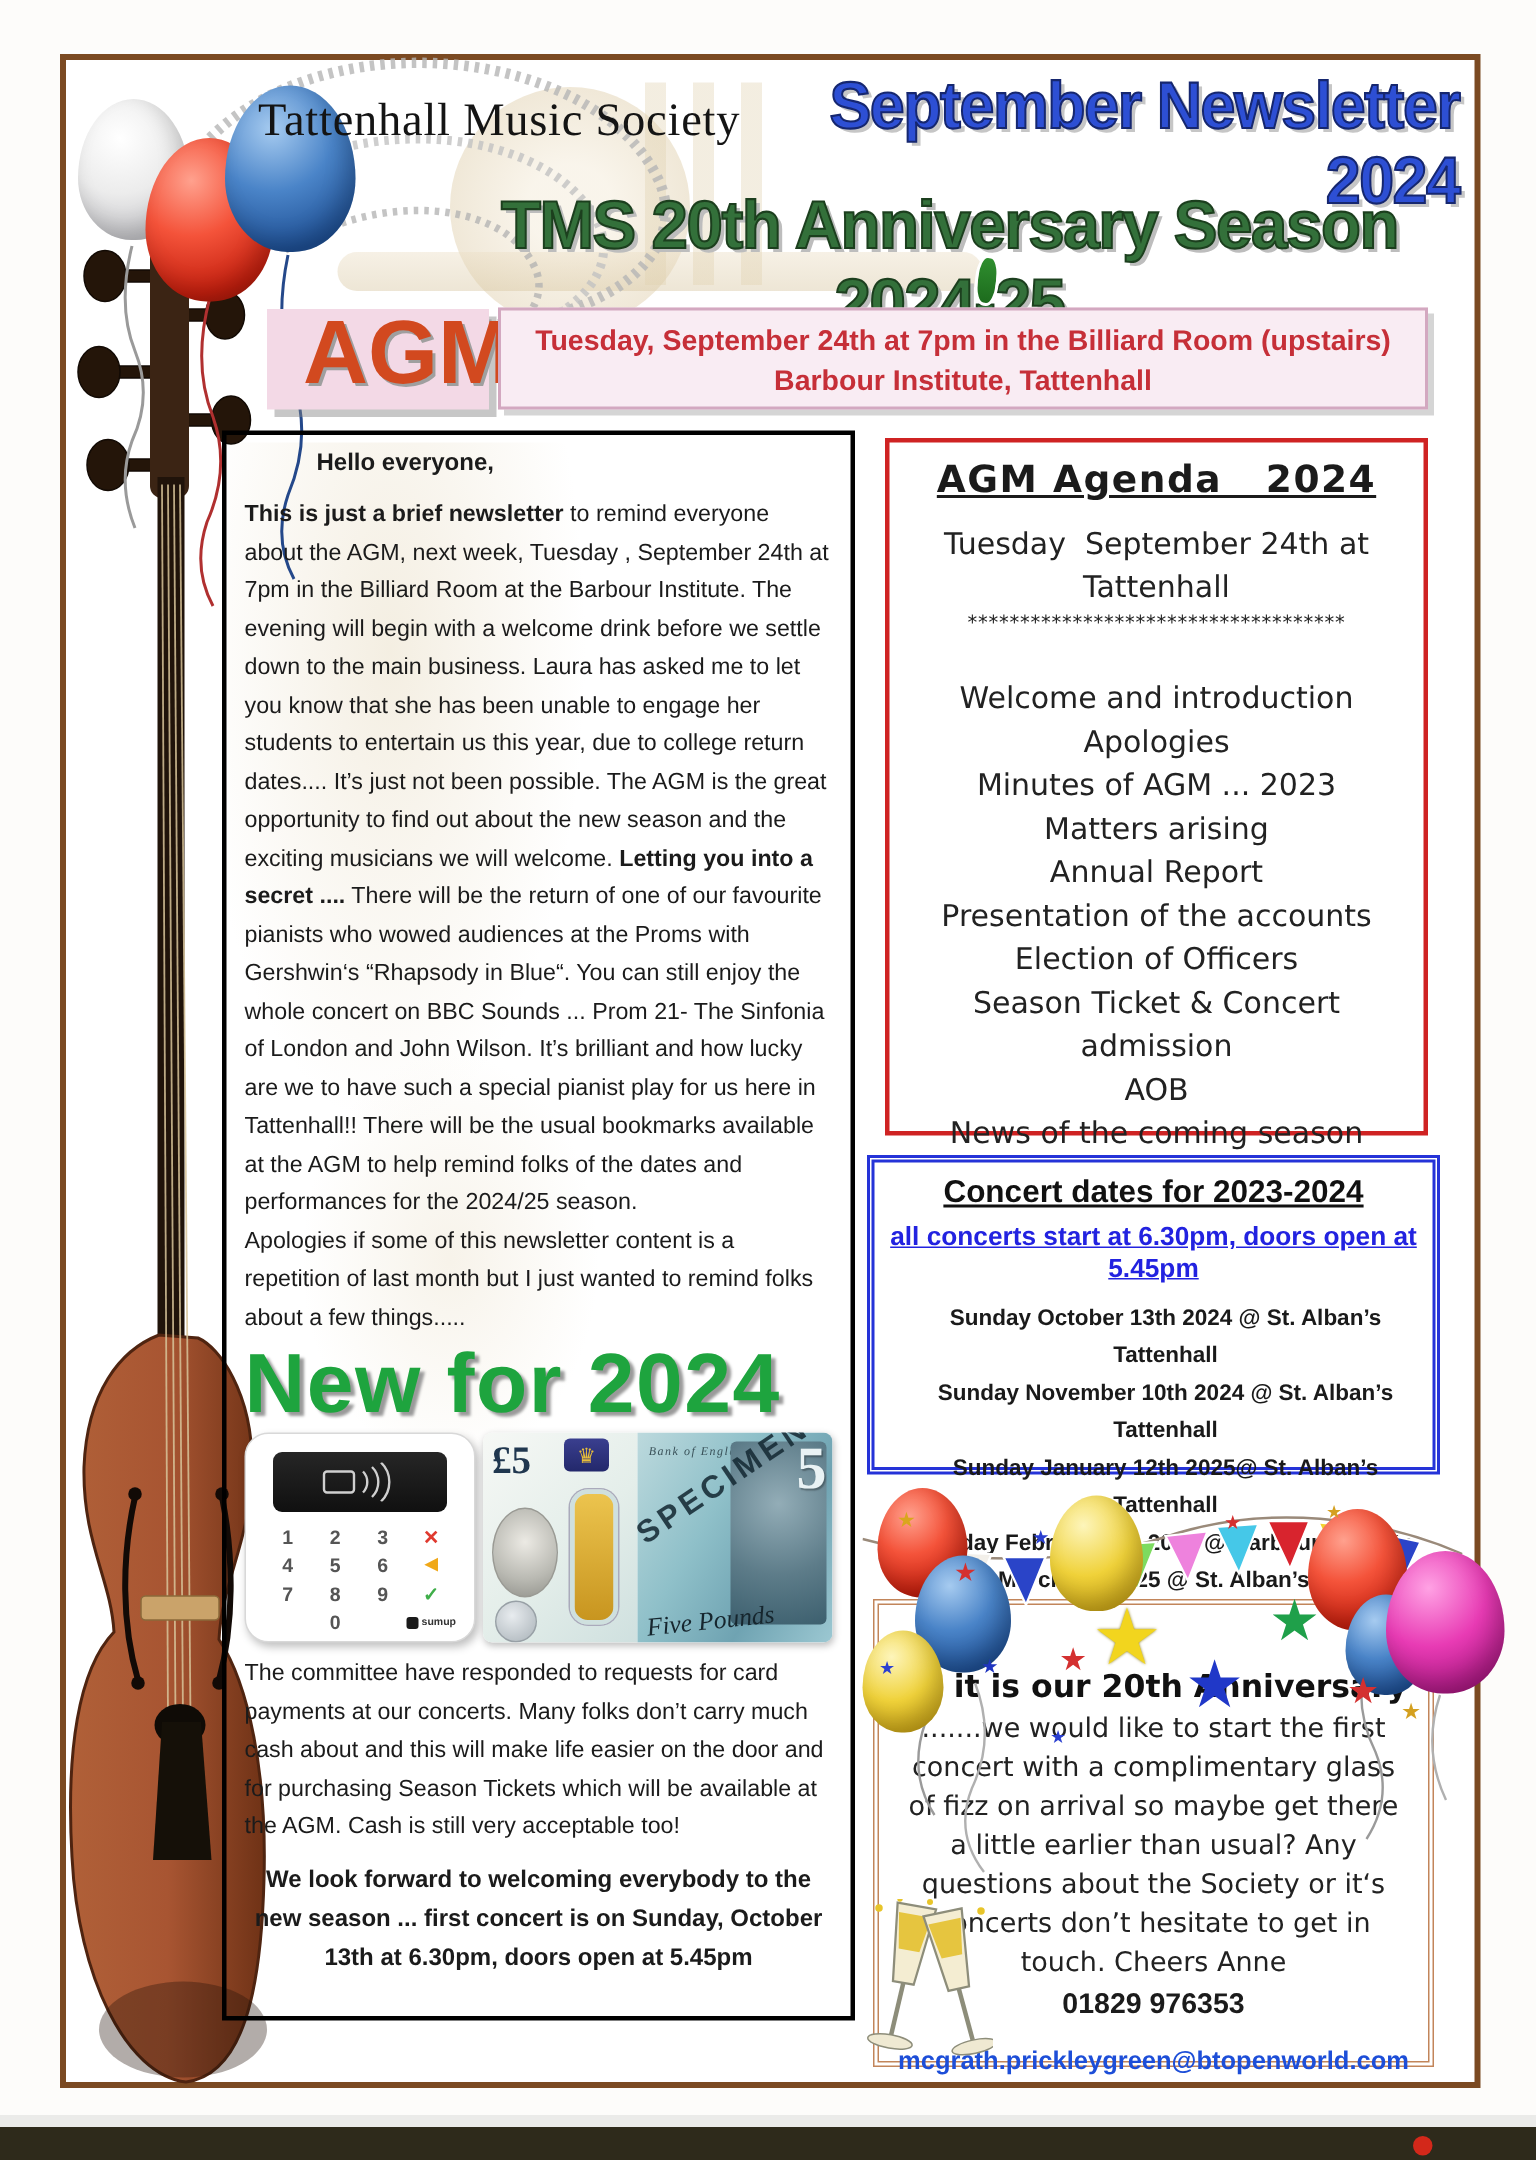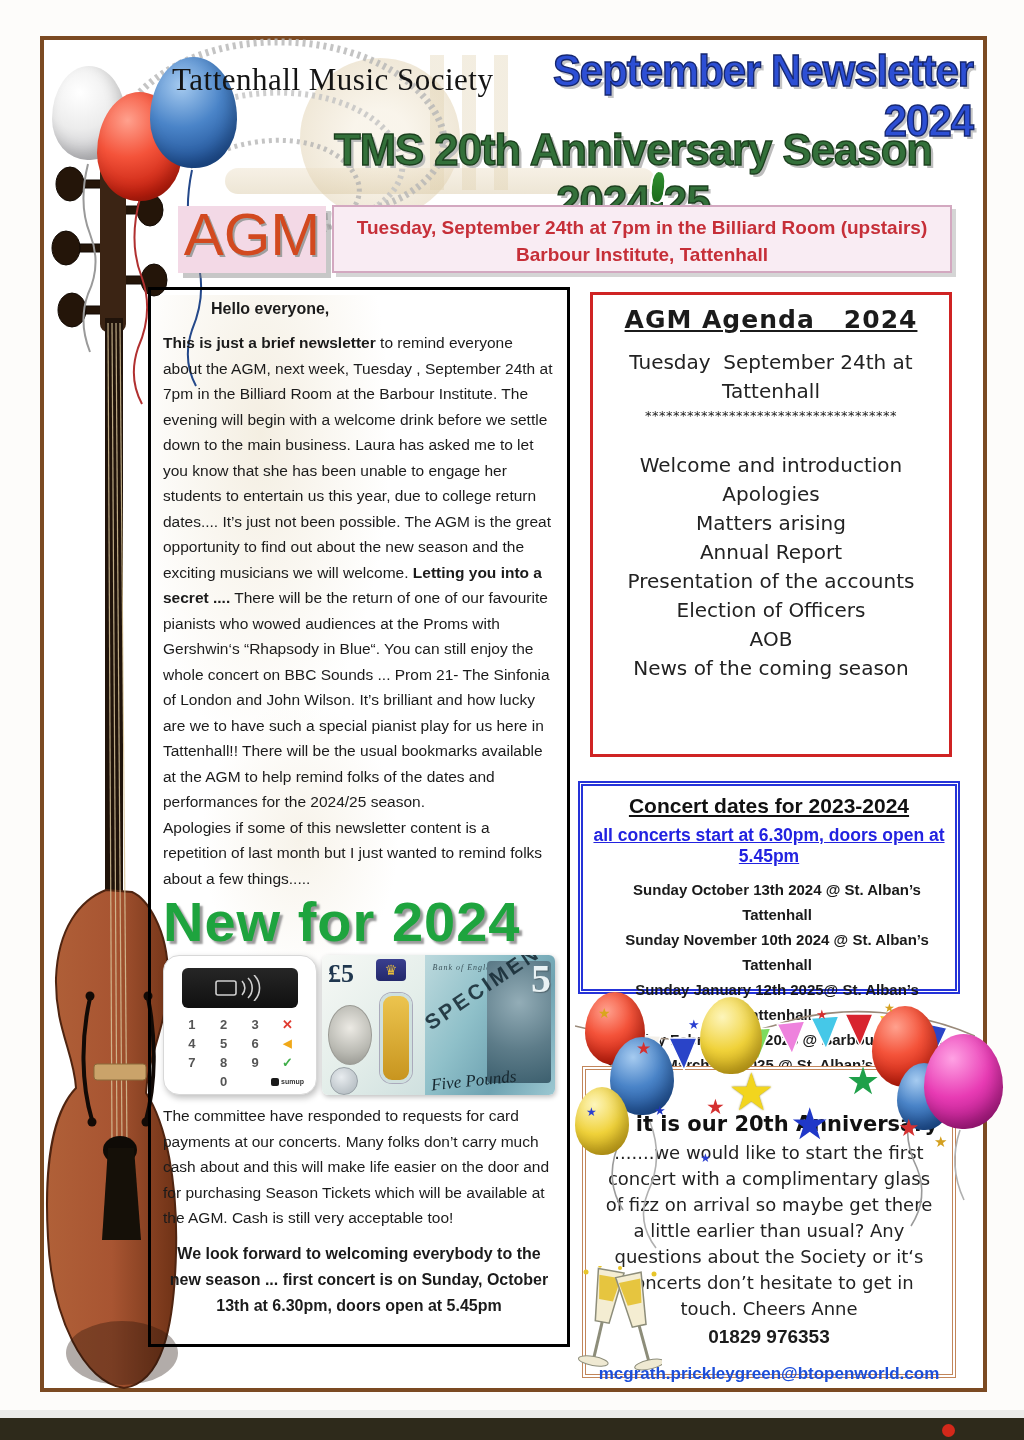--- a/index.html
+++ b/index.html
@@ -66,21 +66,21 @@
   .season-title{position:absolute;left:292px;top:124px;width:682px;text-align:center;
         font-size:45px;font-weight:800;color:#33703a;letter-spacing:-1px;
         -webkit-text-stroke:1.4px #1c3f1e;text-shadow:3px 3px 0 #bdbdbd;transform:scaleX(.97);}
   .green-mark{position:absolute;left:650px;top:170px;width:12px;height:30px;border-radius:45%;
         background:linear-gradient(#2f8f2f,#1d6b1d);border:2px solid #fff;transform:rotate(6deg);}
 
   
   .agm-back{position:absolute;left:178px;top:206px;width:148px;height:67px;background:#f3d9e6;
         box-shadow:5px 5px 0 rgba(130,130,130,.45);}
   .agm-label{position:absolute;left:178px;top:200px;width:148px;text-align:center;
-        font-size:60px;font-weight:400;color:#d2491f;text-shadow:2px 2px 0 #9f9f9f;line-height:70px;}
+        font-size:60px;font-weight:700;color:#d2491f;text-shadow:2px 2px 0 #9f9f9f;line-height:70px;padding-left:20px;}
   .agm-banner{position:absolute;left:332px;top:205px;width:620px;height:68px;box-sizing:border-box;
         background:#f9ecf3;border:2px solid #d3a8c0;box-shadow:4px 4px 0 rgba(150,150,150,.4);
         text-align:center;padding-top:7px;}
   .agm-banner div{font-size:19px;font-weight:bold;color:#c62f38;line-height:27px;}
 
   
   .letter-box{position:absolute;left:148px;top:287px;width:422px;height:1060px;box-sizing:border-box;
         border:3px solid #000000;background:transparent;padding:6px 12px 0 12px;overflow:hidden;}
   .greeting{font-weight:bold;font-size:16px;margin:4px 0 12px 48px;}
   .body-p{font-size:15.5px;line-height:25.5px;margin:0;text-align:left;}
@@ -134,21 +134,21 @@
   
   .agenda-box{position:absolute;left:590px;top:292px;width:362px;height:465px;box-sizing:border-box;
         border:3px solid #cf2323;background:#fff;text-align:center;
         font-family:"DejaVu Sans",sans-serif;padding-top:10px;}
   .agenda-title{font-size:25px;font-weight:bold;text-decoration:underline;letter-spacing:1px;}
   .agenda-intro{margin-top:14px;font-size:20px;line-height:29px;color:#222;}
   .agenda-sep{margin-top:2px;font-size:13px;letter-spacing:.5px;white-space:nowrap;overflow:hidden;color:#222;}
   .agenda-items{margin:28px auto 0 auto;width:318px;font-size:20px;line-height:29px;color:#222;}
 
   .concert-box{position:absolute;left:578px;top:770px;width:382px;height:213px;box-sizing:border-box;
-        border:5px double #2533d8;background:#fff;text-align:center;padding-top:8px;margin-top:11px;}
+        border:5px double #2533d8;background:#fff;text-align:center;padding-top:8px;}
   .concert-title{font-size:21px;font-weight:bold;text-decoration:underline;color:#111;}
   .concert-sub{margin-top:7px;font-size:17.5px;font-weight:bold;text-decoration:underline;color:#2222e0;}
   .concert-dates{margin-top:10px;font-size:15px;font-weight:600;line-height:25px;color:#1a1a1a;padding-left:16px;}
 
   .anniv-box{position:absolute;left:582px;top:1066px;width:374px;height:312px;box-sizing:border-box;
         border:4px double #c2855a;background:#fff;text-align:center;
         font-family:"DejaVu Sans",sans-serif;padding:42px 12px 0 12px;}
   .anniv-title{font-size:21px;font-weight:bold;color:#111;}
   .anniv-body{margin-top:4px;font-size:18px;line-height:26px;color:#222;}
   .anniv-phone{margin-top:4px;font-size:19px;font-weight:bold;font-family:"Liberation Sans",sans-serif;}
@@ -316,24 +316,26 @@
   <div class="agenda-box">
     <div class="agenda-title">AGM Agenda&nbsp;&nbsp; 2024</div>
     <div class="agenda-intro">
       <div>Tuesday&nbsp; September 24th at</div>
       <div>Tattenhall</div>
     </div>
     <div class="agenda-sep">************************************</div>
     <div class="agenda-items">
       <div>Welcome and introduction</div>
       <div>Apologies</div>
+      <div>Minutes of AGM ... 2023</div>
       <div>Matters arising</div>
       <div>Annual Report</div>
       <div>Presentation of the accounts</div>
       <div>Election of Officers</div>
+      <div>Season Ticket &amp; Concert admission</div>
       <div>AOB</div>
       <div>News of the coming season</div>
     </div>
   </div>
 
   <div class="concert-box">
     <div class="concert-title">Concert dates for 2023-2024</div>
     <div class="concert-sub">all concerts start at 6.30pm, doors open at 5.45pm</div>
     <div class="concert-dates">
       <div>Sunday October 13th 2024 @ St. Alban’s Tattenhall</div>

